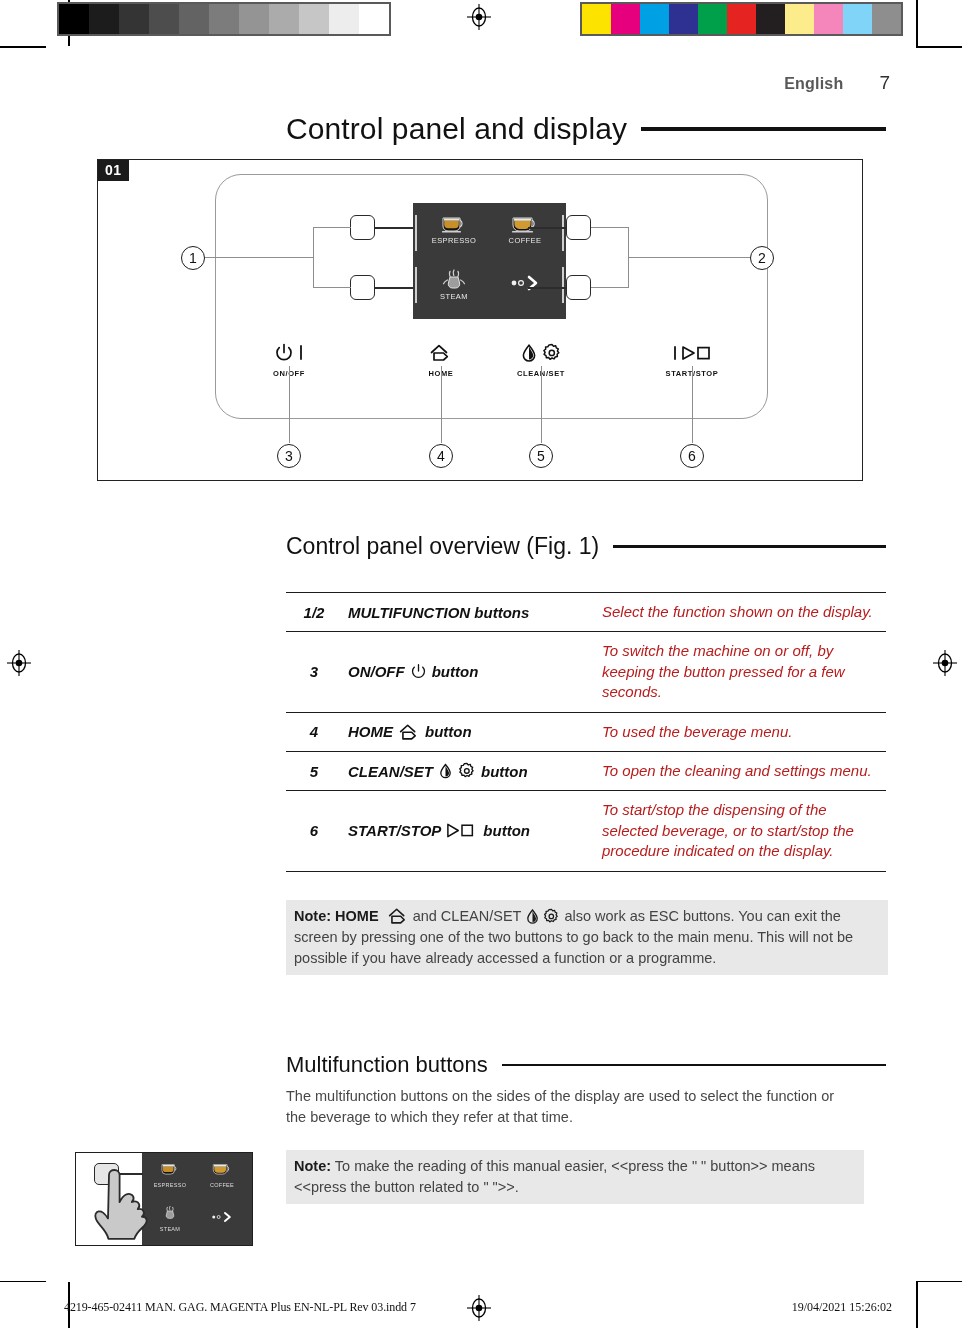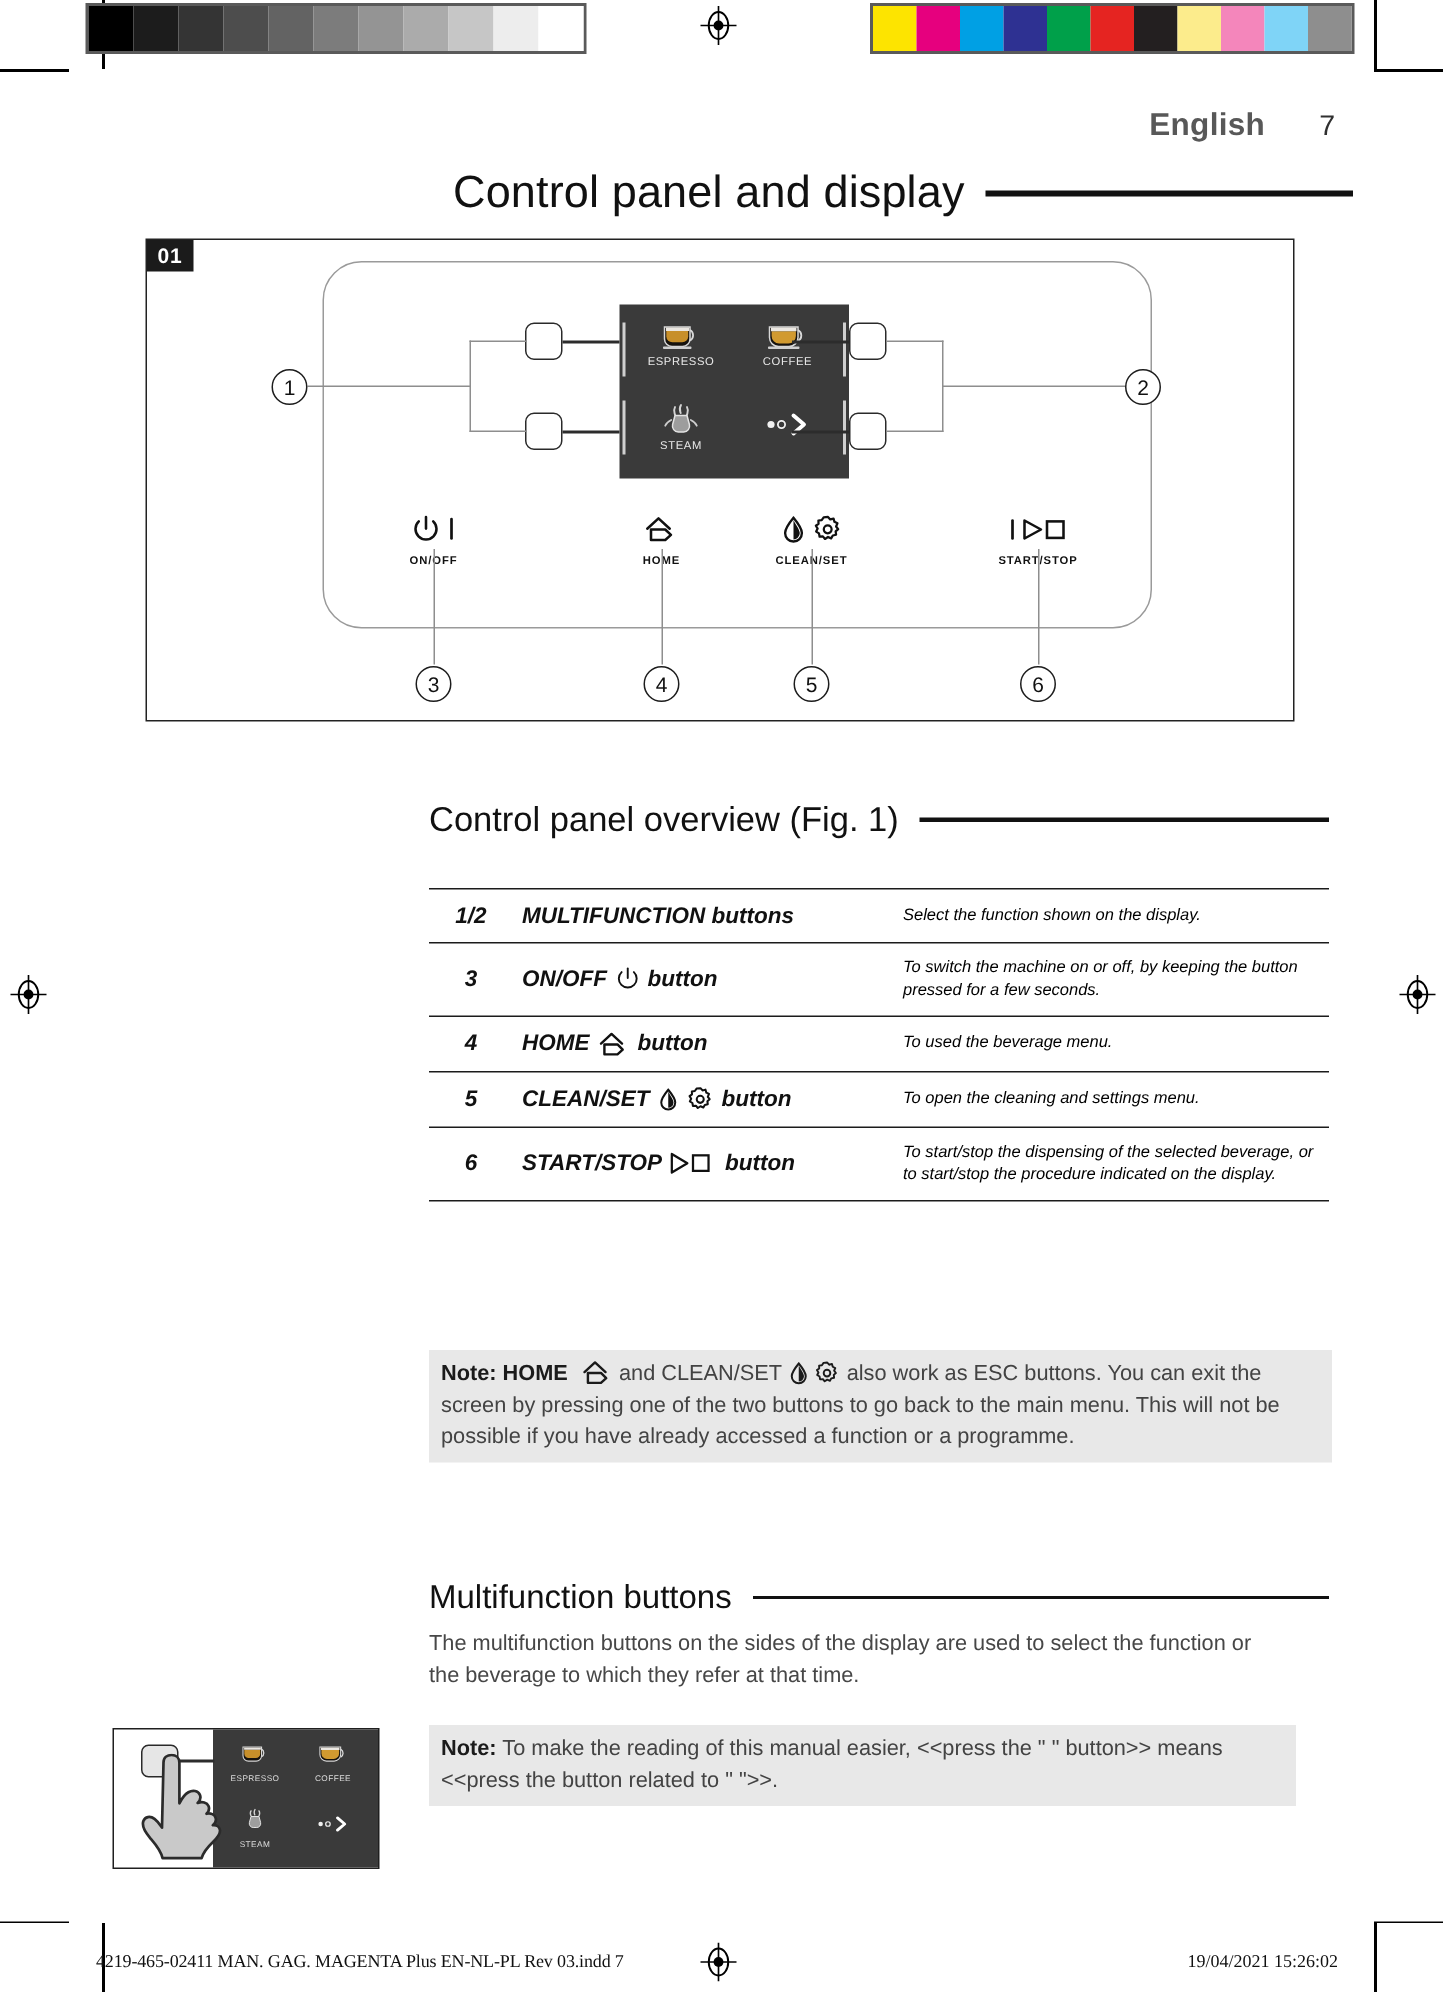--- a/index.html
+++ b/index.html
@@ -33,28 +33,28 @@
 
   
   #page-header {
     position: absolute;
     top: 72px;
     right: 72px;
     display: flex;
     align-items: baseline;
     gap: 36px;
   }
-  #lang-label { font-size: 21px; font-weight: bold; color: #585858; letter-spacing: .2px; }
+  #lang-label { font-size: 16px; font-weight: bold; color: #585858; letter-spacing: .2px; }
   #page-number { font-size: 19px; color: #303030; }
 
   
   .sec-title-row { display: flex; align-items: center; }
   .sec-title-rule { flex: 1 1 auto; height: 4px; background: #111; margin-left: 14px; }
 
-  #main-title-row { position: absolute; left: 302px; top: 112px; width: 600px; }
+  #main-title-row { position: absolute; left: 286px; top: 112px; width: 600px; }
   #main-title { font-size: 30px; color: #111; white-space: nowrap; letter-spacing: .1px; }
 
   
   #figure-01 {
     position: absolute;
     left: 97px; top: 159px;
     width: 766px; height: 322px;
     border: 1.5px solid #222;
     box-sizing: border-box;
     background: #fff;
@@ -126,21 +126,21 @@
   #overview-table td {
     border-top: 1.6px solid #1b1b1b;
     border-bottom: 1.6px solid #1b1b1b;
     padding: 9px 6px;
     vertical-align: middle;
   }
   #overview-table tr td { border-bottom: none; }
   #overview-table tr:last-child td { border-bottom: 1.6px solid #1b1b1b; }
   .col-num { width: 44px; text-align: center; font-size: 15px; font-weight: bold; color: #111; }
   .col-name { width: 236px; font-size: 15px; font-weight: bold; color: #111; }
-  .col-desc { font-size: 11px; color: #000000; line-height: 1.36; padding-left: 12px !important; }
+  .col-desc { font-size: 15px; color: #b91c1c; line-height: 1.36; padding-left: 12px !important; }
   .name-inline { display: inline-flex; align-items: center; gap: 5px; }
 
   
   .note-box {
     position: absolute;
     background: #e8e8e8;
     color: #434343;
     font-size: 14.5px;
     line-height: 1.45;
     padding: 6px 8px;

